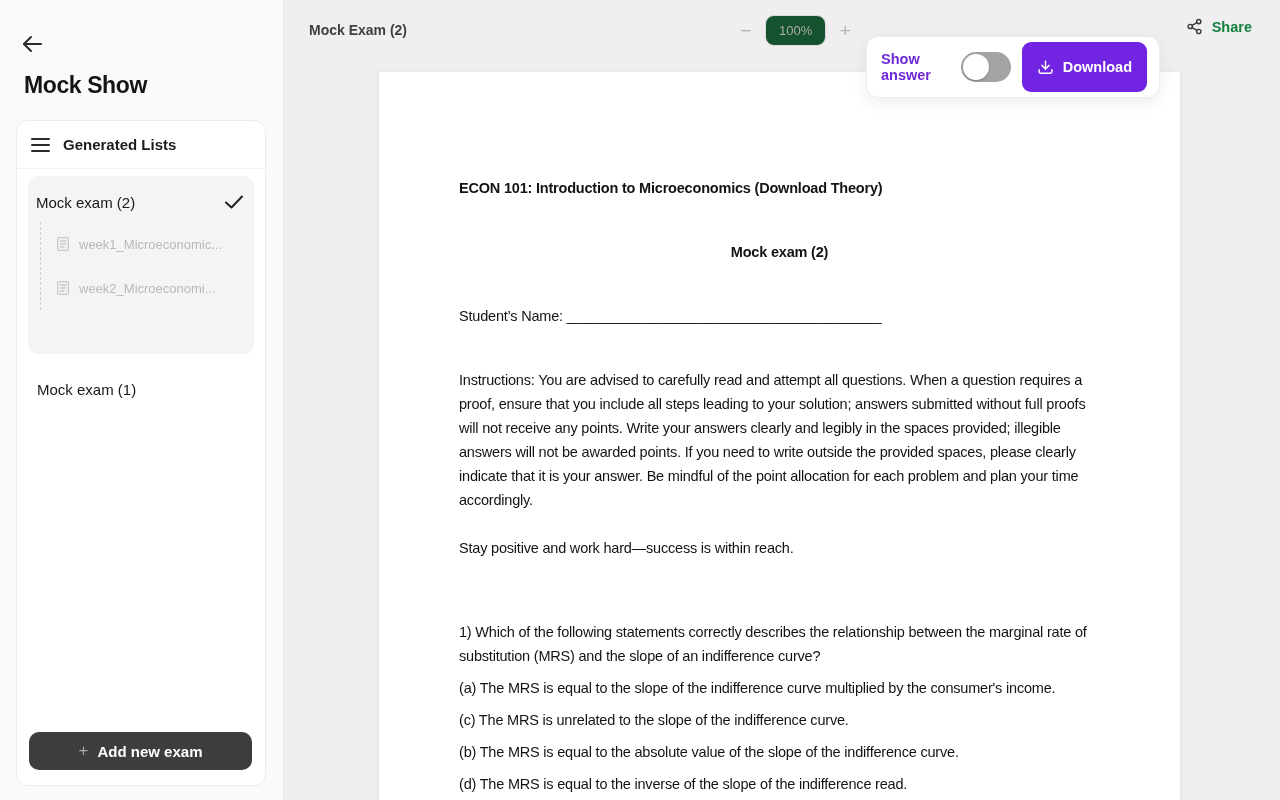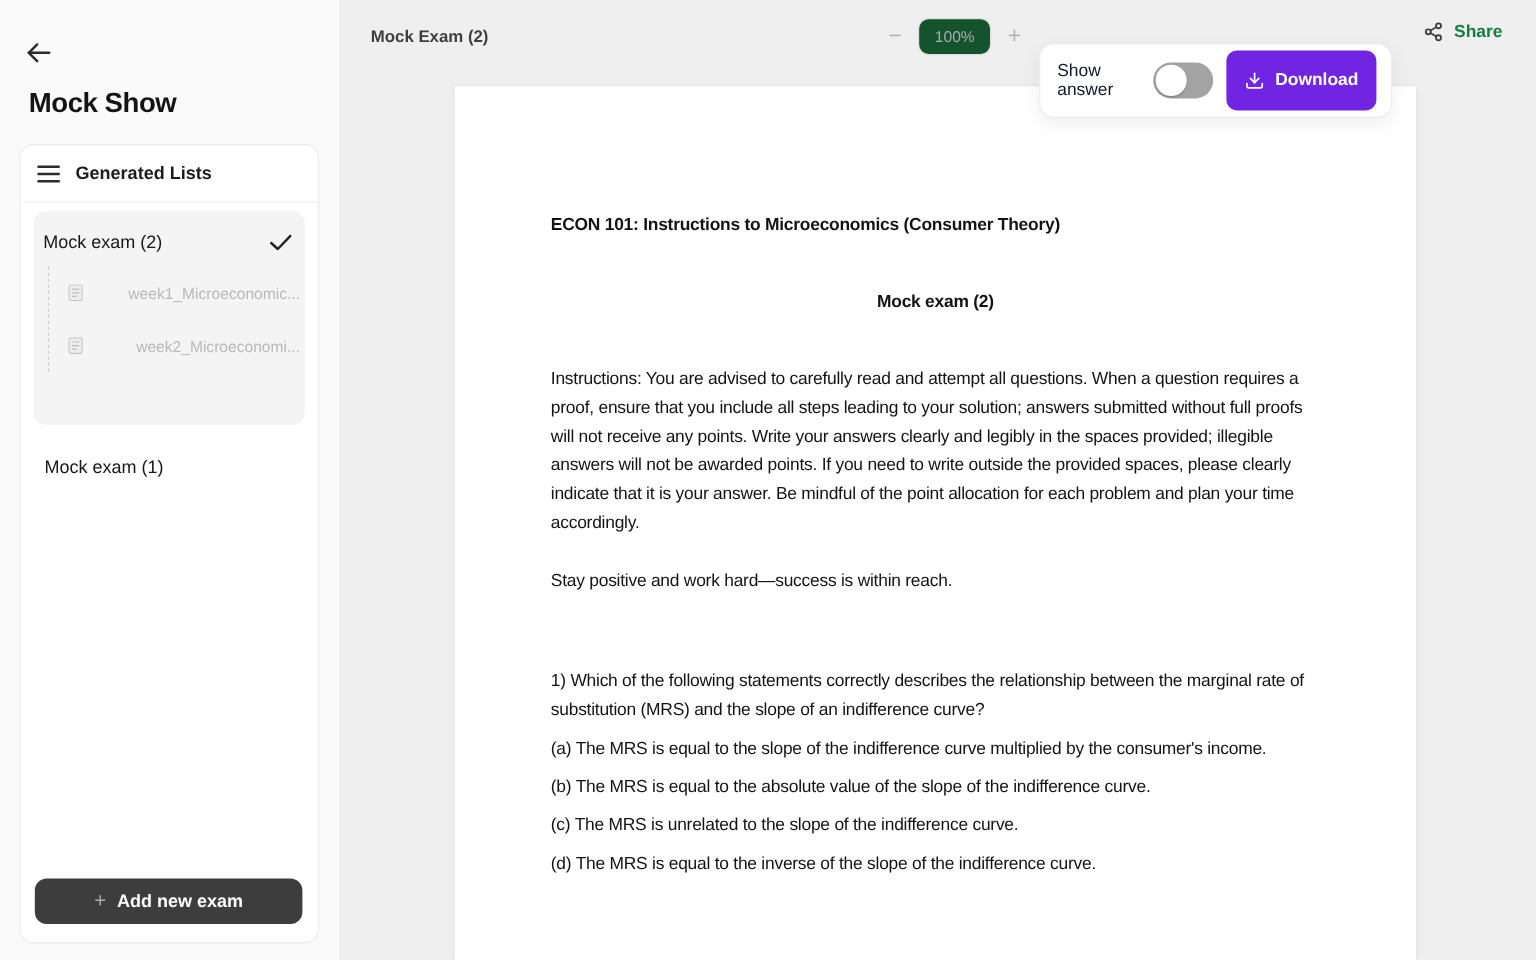--- a/index.html
+++ b/index.html
@@ -11,21 +11,21 @@
   .sidebar { width:284px; height:100%; background:#fafafa; border-right:1px solid #e9e9e9; position:relative; flex-shrink:0; }
   .back-btn { position:absolute; left:20px; top:30px; width:30px; height:28px; background:none; border:none; cursor:pointer; color:#2b2b2b; }
   .sidebar-title { position:absolute; left:24px; top:72px; font-size:23px; font-weight:700; color:#141414; letter-spacing:-0.4px; }
   .panel { position:absolute; left:16px; top:120px; width:250px; bottom:14px; background:#fff; border:1px solid #ececec; border-radius:12px; }
   .panel-header { display:flex; align-items:center; gap:13px; padding:15px 14px; border-bottom:1px solid #f1f1f1; }
   .panel-header-label { font-size:15px; font-weight:700; color:#1c1c1c; }
   .group-card { margin:7px 11px 0; background:#f4f4f5; border-radius:10px; height:178px; position:relative; }
   .group-row { height:46px; display:flex; align-items:center; justify-content:space-between; padding:6px 11px 0 8px; cursor:pointer; }
   .group-label { font-size:15px; color:#18181b; }
   .file-list { position:absolute; top:46px; left:12px; right:4px; border-left:1px dashed #cfcfcf; }
-  .file-item { height:44px; display:flex; align-items:center; padding-left:16px; gap:10px; cursor:pointer; overflow:hidden;justify-content:space-between; }
+  .file-item { height:44px; display:flex; align-items:center; padding-left:16px; gap:10px; cursor:pointer; overflow:hidden; }
   .file-label { font-size:13px; color:#b9b9b9; white-space:nowrap; }
   .plain-row { padding:27px 12px 0 20px; cursor:pointer; }
   .add-btn { position:absolute; left:12px; right:13px; bottom:15px; height:38px; background:#3d3d3d; border:none; border-radius:10px; color:#fff;
              font-family:"Liberation Sans", sans-serif; font-size:15px; font-weight:700; display:flex; align-items:center; justify-content:center; gap:9px; cursor:pointer; }
   .add-plus { color:#a9a9a9; font-size:17px; font-weight:400; }
 
   
   .main { flex:1; position:relative; }
   .topbar-title { position:absolute; left:25px; top:22px; font-size:14px; font-weight:600; color:#3f3f3f; }
   .zoom-controls { position:absolute; top:15px; left:450px; display:flex; align-items:center; gap:7px; }
@@ -42,21 +42,21 @@
   .doc-student { margin-top:40px; }
   .doc-instructions { margin-top:40px; }
   .doc-motivation { margin-top:24px; }
   .doc-question { margin-top:60px; }
   .doc-option { margin-top:8px; }
   .doc-option.first { }
 
   
   .overlay { position:absolute; left:582px; top:36px; width:294px; height:62px; background:#fff; border:1px solid #ededed; border-radius:12px;
              box-shadow:0 5px 16px rgba(0,0,0,0.07); display:flex; align-items:center; padding:0 12px 0 14px; }
-  .toggle-label { font-size:14.5px; font-weight:400; color:#0f172a; }
+  .toggle-label { font-size:14.5px; font-weight:700; color:#6d28d9; }
   .toggle { width:50px; height:30px; border-radius:15px; background:#a3a3a3; position:relative; margin-left:12px; border:none; cursor:pointer; flex-shrink:0; }
   .toggle-knob { position:absolute; left:2px; top:2px; width:26px; height:26px; border-radius:50%; background:#fff; box-shadow:0 1px 2px rgba(0,0,0,0.25); }
   .download-btn { margin-left:11px; height:50px; padding:0 15px; background:#7224e3; color:#fff; border:none; border-radius:9px;
                   font-family:"Liberation Sans", sans-serif; font-size:14.5px; font-weight:700; display:flex; align-items:center; gap:9px; cursor:pointer; }
 </style>
 </head>
 <body>
 
 <aside class="sidebar">
   <button class="back-btn" aria-label="back">
@@ -146,29 +146,30 @@
           <circle cx="18" cy="19" r="3"></circle>
         <line x1="8.6" y1="10.5" x2="15.4" y2="6.5"></line>
           <line x1="8.6" y1="13.5" x2="15.4" y2="17.5"></line>
       </svg>
     </span>
     <span>Share</span>
   </button>
 
   <section class="page">
     <div class="page-inner">
-      <p class="doc-course-title">ECON 101: Instructions to Microeconomics (Consumer Theory)</p>
+      <p class="doc-course-title">ECON 101: Introduction to Microeconomics (Download Theory)</p>
       <p class="doc-exam-title">Mock exam (2)</p>
+      <p class="doc-student">Student’s Name: ________________________________________</p>
       <p class="doc-instructions">Instructions: You are advised to carefully read and attempt all questions. When a question requires a proof, ensure that you include all steps leading to your solution; answers submitted without full proofs will not receive any points. Write your answers clearly and legibly in the spaces provided; illegible answers will not be awarded points. If you need to write outside the provided spaces, please clearly indicate that it is your answer. Be mindful of the point allocation for each problem and plan your time accordingly.</p>
       <p class="doc-motivation">Stay positive and work hard—success is within reach.</p>
       <p class="doc-question">1) Which of the following statements correctly describes the relationship between the marginal rate of substitution (MRS) and the slope of an indifference curve?</p>
       <p class="doc-option first">(a) The MRS is equal to the slope of the indifference curve multiplied by the consumer's income.</p>
+      <p class="doc-option">(c) The MRS is unrelated to the slope of the indifference curve.</p>
       <p class="doc-option">(b) The MRS is equal to the absolute value of the slope of the indifference curve.</p>
-      <p class="doc-option">(c) The MRS is unrelated to the slope of the indifference curve.</p>
-      <p class="doc-option">(d) The MRS is equal to the inverse of the slope of the indifference curve.</p>
+      <p class="doc-option">(d) The MRS is equal to the inverse of the slope of the indifference read.</p>
     </div>
   </section>
 
   <div class="overlay">
     <span class="toggle-label">Show answer</span>
     <button class="toggle" aria-checked="false">
       <span class="toggle-knob"></span>
     </button>
     <button class="download-btn">
       <span>

